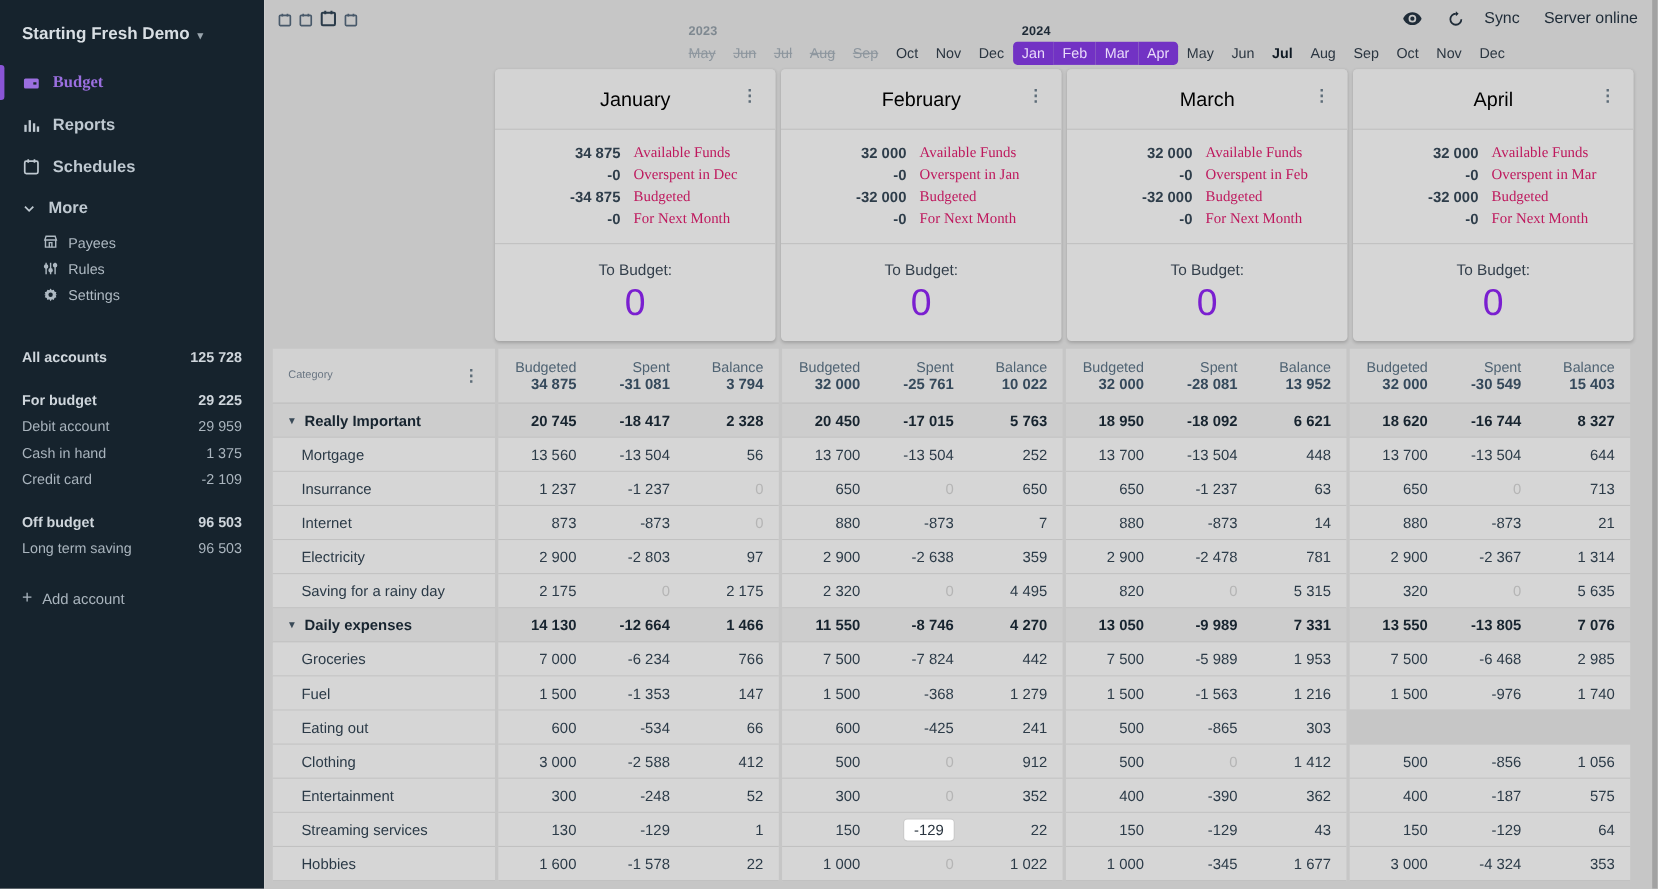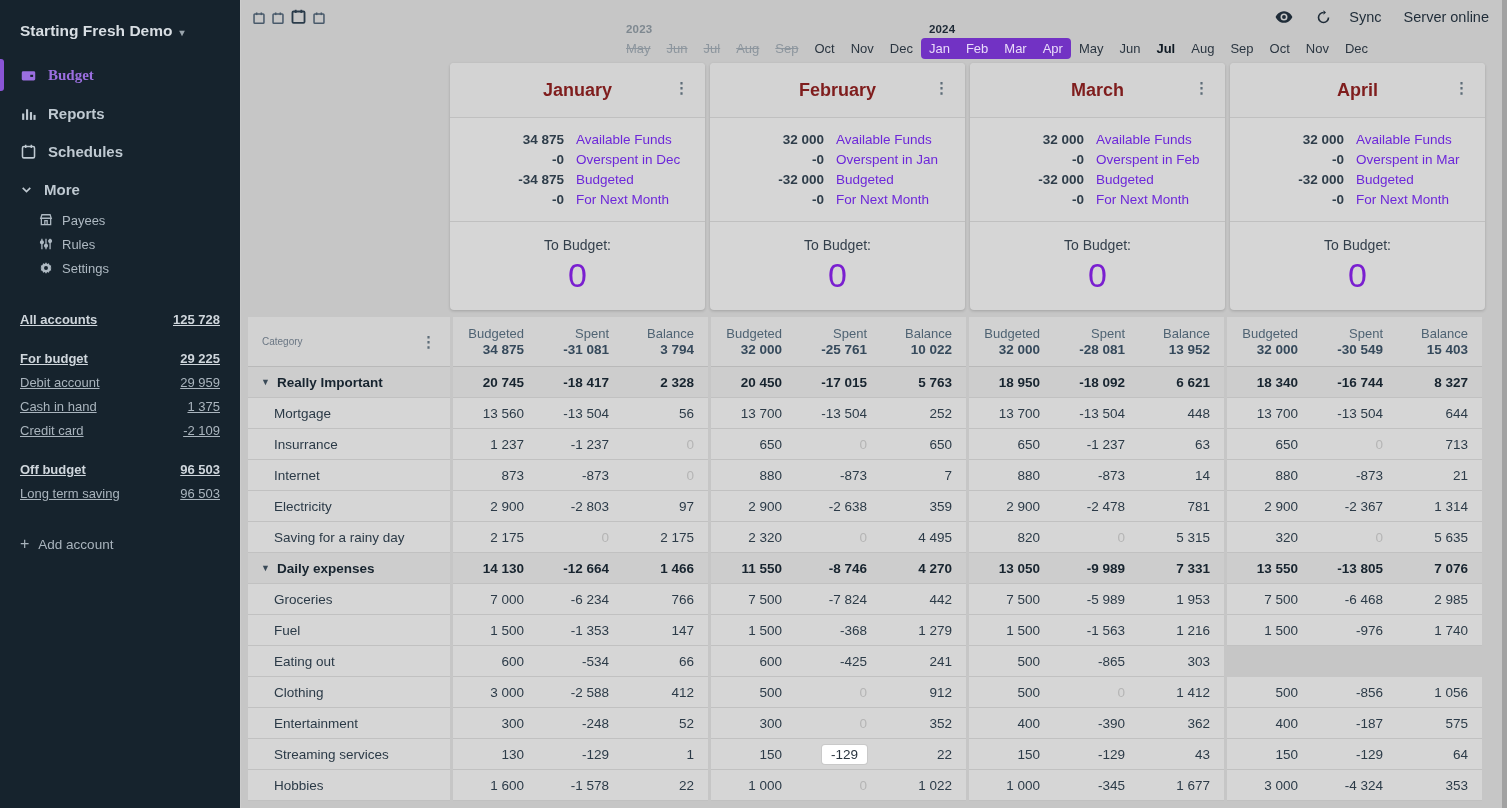--- a/index.html
+++ b/index.html
@@ -33,22 +33,22 @@
     content:""; position:absolute; left:0; top:3px; bottom:3px; width:4px;
     background:#8a55d6; border-radius:0 3px 3px 0;
   }
   .sub-item {
     display:flex; align-items:center; gap:9px; height:24px;
     padding:0 31px 0 39px; font-size:13px; font-weight:500;
     color:#aeb9c2; cursor:pointer;
   }
   .accounts { padding:32px 20px 0; font-size:13px; }
   .acct-row {
-    display:flex; justify-content:space-between; 
-    height:24px; color:#a9b4bd; cursor:pointer;text-decoration:underline;
+    display:flex; justify-content:space-between; align-items:center;
+    height:24px; color:#a9b4bd; cursor:pointer;
   }
   .acct-row .val { color:#aab5be; }
   .acct-row.hdr { font-weight:700; color:#cfd6dc; }
   .acct-row.hdr .val { color:#cfd6dc; font-weight:700; }
   .acct-gap { height:15px; }
   .add-account {
     display:flex; align-items:center; gap:9px; margin-top:25px;
     color:#a9b4bd; font-size:13.5px; cursor:pointer;
   }
 
@@ -88,28 +88,28 @@
   
   .cards { display:flex; gap:5px; margin-left:210px; }
   .card {
     width:255px; background:#d6d6d6; border-radius:4px;
     box-shadow:0 1px 3px rgba(0,0,0,0.18); overflow:hidden;
   }
   .card-head {
     height:55px; display:flex; align-items:center; justify-content:center;
     position:relative; border-bottom:1px solid #c0c0c0; background:#d3d3d3;
   }
-  .card-title { font-size:18px; font-weight:700; color:#7f1d1d; }
+  .card-title { font-size:18px; font-weight:400; color:#000000; }
   .kebab { color:#5d6c78; font-size:15px; line-height:10px; cursor:pointer;
     letter-spacing:0; font-weight:700; }
   .card-kebab { position:absolute; right:16px; top:20px; }
   .card-summary { padding:11px 14px 12px; border-bottom:1px solid #c0c0c0; }
   .sum-row { display:flex; align-items:center; height:20px; font-size:13.5px; }
   .sum-amt { width:100px; text-align:right; font-weight:700; color:#2e3d4a; }
-  .sum-lbl { margin-left:12px; color:#6d28d9; }
+  .sum-lbl { margin-left:12px; color:#be185d;font-family:Liberation Serif, serif; }
   .card-tobudget { padding:15px 0 16px; text-align:center; cursor:pointer; }
   .tb-label { font-size:14px; color:#333f4b; }
   .tb-value { font-size:34px; color:#7a1fd0; margin-top:3px; line-height:38px; }
 
   
   .btable { margin:7px 0 0 8px; }
   .trow { display:flex; }
   .cat-cell {
     width:202px; display:flex; align-items:center;
     border-bottom:1px solid #c1c1c1; background:#d6d6d6;
@@ -519,21 +519,21 @@
           <div class="cell">20 450</div>
           <div class="cell">-17 015</div>
           <div class="cell">5 763</div>
         </div>
         <div class="mblock">
           <div class="cell">18 950</div>
           <div class="cell">-18 092</div>
           <div class="cell">6 621</div>
         </div>
         <div class="mblock">
-          <div class="cell">18 340</div>
+          <div class="cell">18 620</div>
           <div class="cell">-16 744</div>
           <div class="cell">8 327</div>
         </div>
       </div>
       <div class="trow body-row">
         <div class="cat-cell">
           <span class="cat-name">Mortgage</span>
         </div>
         <div class="mblock">
           <div class="cell">13 560</div>

